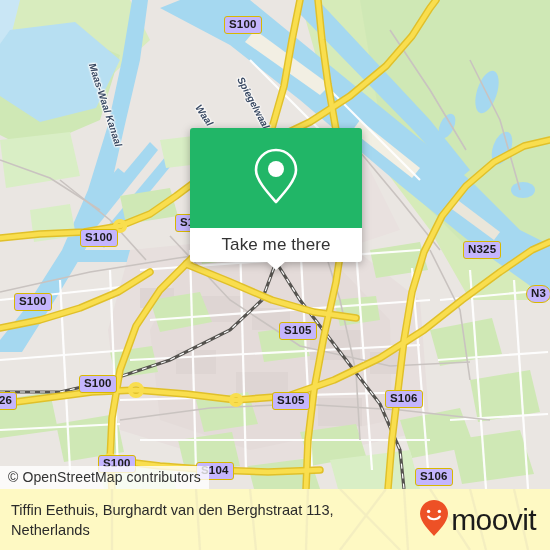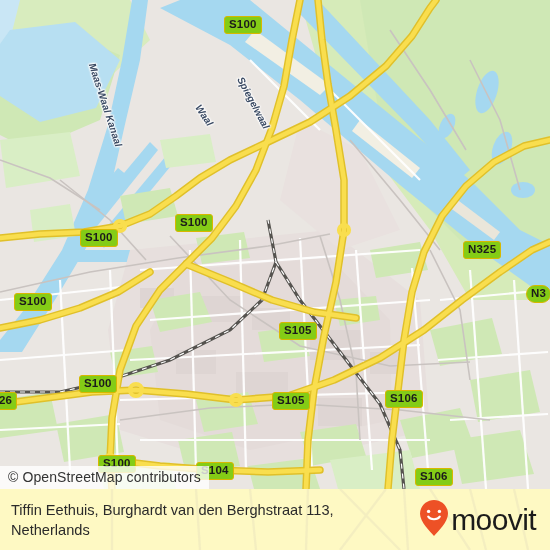--- a/index.html
+++ b/index.html
@@ -45,21 +45,21 @@
     line-height: 14px;
     padding: 4px 8px 5px 8px;
     letter-spacing: 0.1px;
     white-space: nowrap;
     z-index: 40;
   }
 
   
   .shield {
     position: absolute;
-    background: #84cc16;
+    background: #c4b5fd;
     border: 1.6px solid #d8b800;
     border-radius: 3px;
     color: #1b1b1b;
     font-size: 11.5px;
     font-weight: bold;
     line-height: 13px;
     padding: 1px 4px 2px 4px;
     letter-spacing: 0.2px;
     white-space: nowrap;
     z-index: 20;
@@ -353,20 +353,34 @@
     <div class="shield" style="left:272px; top:392px;">S105</div>
     <div class="shield" style="left:385px; top:390px;">S106</div>
     <div class="shield" style="left:415px; top:468px;">S106</div>
     <div class="shield" style="left:463px; top:241px;">N325</div>
     <div class="shield" style="left:-6px;  top:392px;">26</div>
     <div class="shield" style="left:526px; top:285px;border-radius:9px;">N3</div>
 
     <div class="attribution">© OpenStreetMap contributors</div>
   </div>
 
+  <div id="callout">
+    <div id="callout-head">
+      <span>
+        <svg width="48" height="60" viewBox="0 0 48 60">
+          <path d="M24 4 C13 4 4 13 4 24 C4 34 16 47 24 56 C32 47 44 34 44 24 C44 13 35 4 24 4 Z" fill="none" stroke="#ffffff" stroke-width="2.6" stroke-linejoin="round"></path>
+          <circle cx="24" cy="23" r="8" fill="#ffffff"></circle>
+        </svg>
+      </span>
+    </div>
+    <div id="callout-foot">
+      <span id="callout-foot-label">Take me there</span>
+      <div id="callout-tail"></div>
+    </div>
+  </div>
 
   <div id="footer">
 
     <svg id="footer-watermark" width="550" height="550" viewBox="0 0 550 550">
       <g stroke="#b9b3b0" stroke-width="2.4" fill="none">
         <path d="M308,489 L306,550"></path>
         <path d="M404,489 L408,550"></path>
         <path d="M112,489 L112,550"></path>
         <path d="M340,489 L400,550"></path>
         <path d="M470,489 L486,550"></path>

